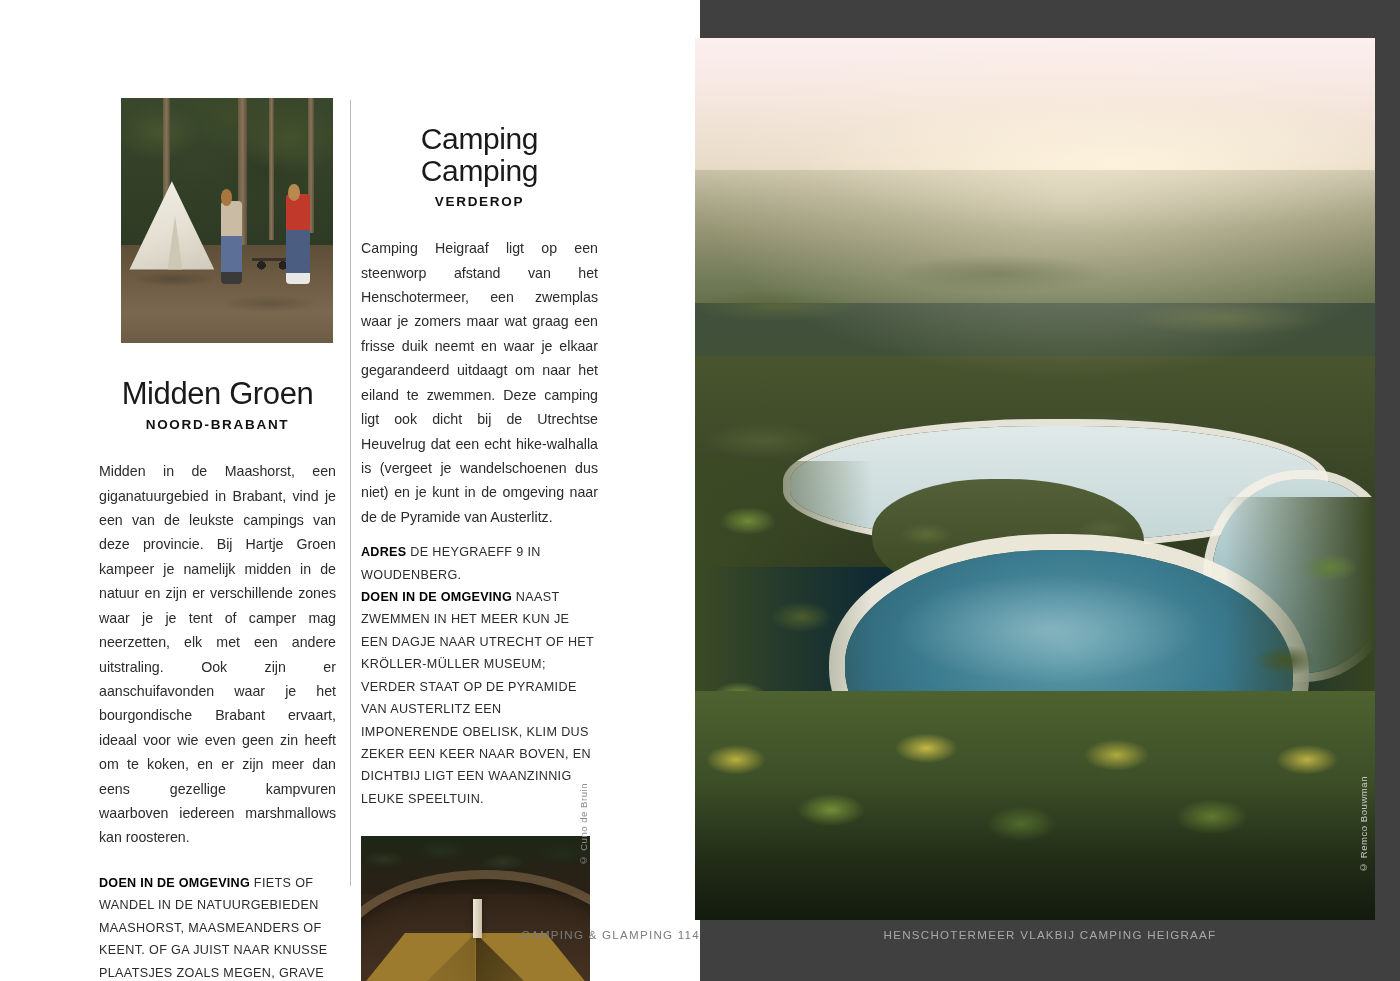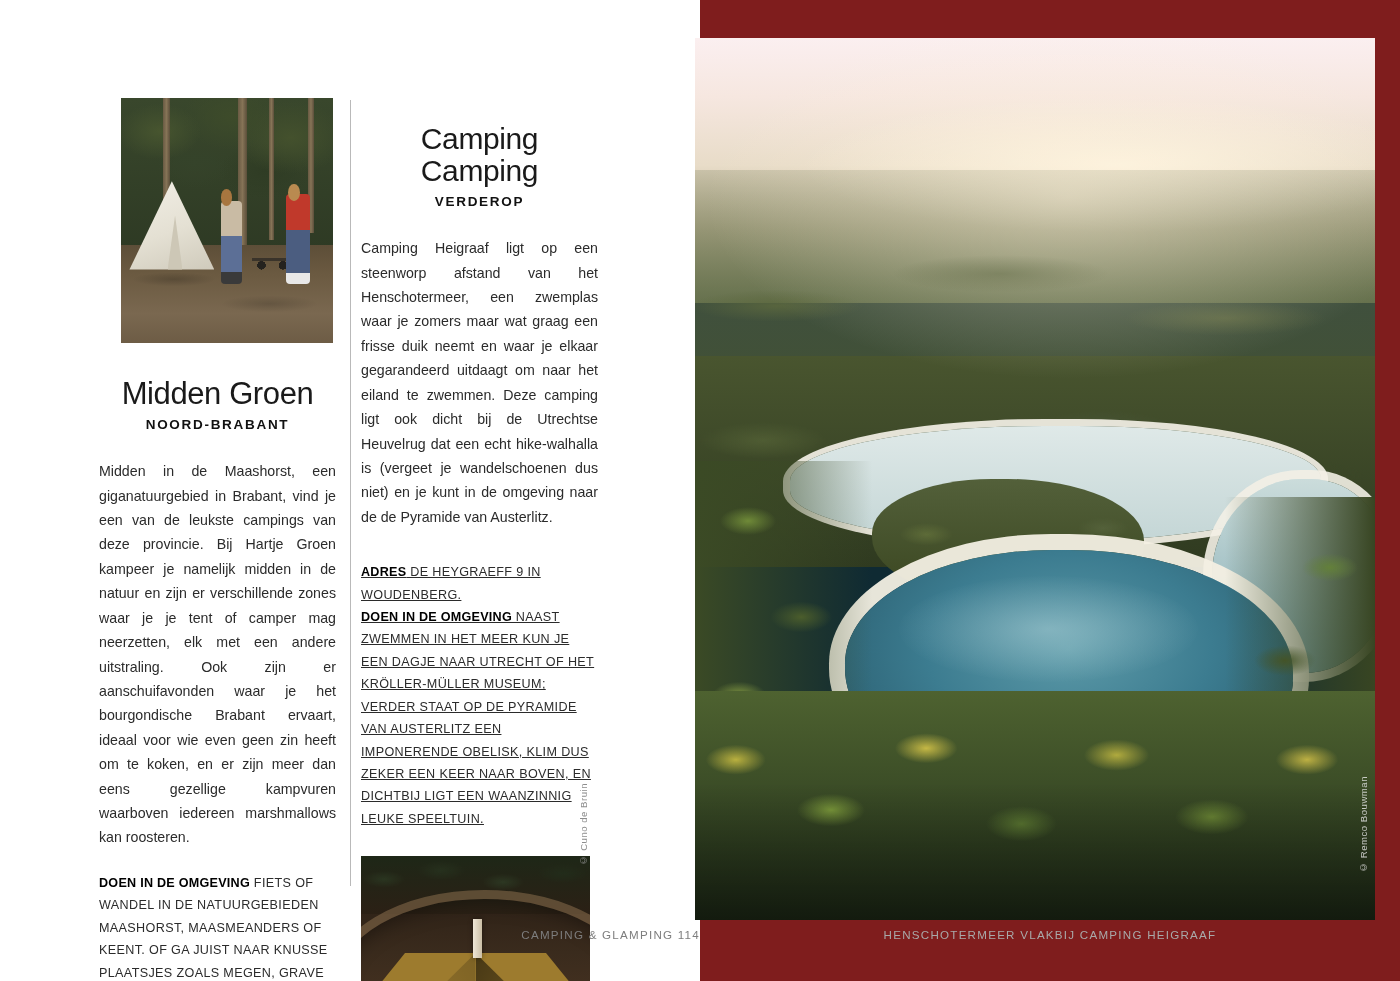--- a/index.html
+++ b/index.html
@@ -204,21 +204,21 @@
     top: 776px;
     color: rgba(232,232,232,.82);
     z-index: 5;
   }
 
   
   #right-page {
     position: absolute;
     left: 700px; top: 0;
     width: 700px; height: 981px;
-    background: #7f1d1d;
+    background: #404040;
   }
   #photo-lake {
     position: absolute;
     left: -5px;
     top: 38px;
     width: 680px;
     height: 882px;
     overflow: hidden;
     background: #0f2a33;
   }
@@ -347,21 +347,21 @@
   <div class="column" id="column-two">
 
     <h1 class="headline" id="headline-heigraaf" style="margin-top:25px;">
       <span>Camping</span><br>
       <span>Camping</span>
     </h1>
     <div class="subhead">VERDEROP</div>
 
     <p class="body-text" style="margin-top:27px;">Camping Heigraaf ligt op een steenworp afstand van het Henschotermeer, een zwemplas waar je zomers maar wat graag een frisse duik neemt en waar je elkaar gegarandeerd uitdaagt om naar het eiland te zwemmen. Deze camping ligt ook dicht bij de Utrechtse Heuvelrug dat een echt hike-walhalla is (vergeet je wandelschoenen dus niet) en je kunt in de omgeving naar de de Pyramide van Austerlitz.</p>
 
-    <div class="caps-block" style="margin-top:32px;text-decoration:underline;">
+    <div class="caps-block" style="margin-top:12px;">
       <p><span class="lead">ADRES</span><span> DE HEYGRAEFF 9 IN WOUDENBERG.</span></p>
       <p><span class="lead">DOEN IN DE OMGEVING</span><span> NAAST ZWEMMEN IN HET MEER KUN JE EEN DAGJE NAAR UTRECHT OF HET KRÖLLER-MÜLLER MUSEUM; VERDER STAAT OP DE PYRAMIDE VAN AUSTERLITZ EEN IMPONERENDE OBELISK, KLIM DUS ZEKER EEN KEER NAAR BOVEN, EN DICHTBIJ LIGT EEN WAANZINNIG LEUKE SPEELTUIN.</span></p>
     </div>
 
     <div class="photo" id="photo-pyramid" style="margin-top:26px;">
       <div class="py-base"></div>
       <div class="py-forest"></div>
       <div class="py-ring"></div>
 
       <div class="py-mound"></div>

